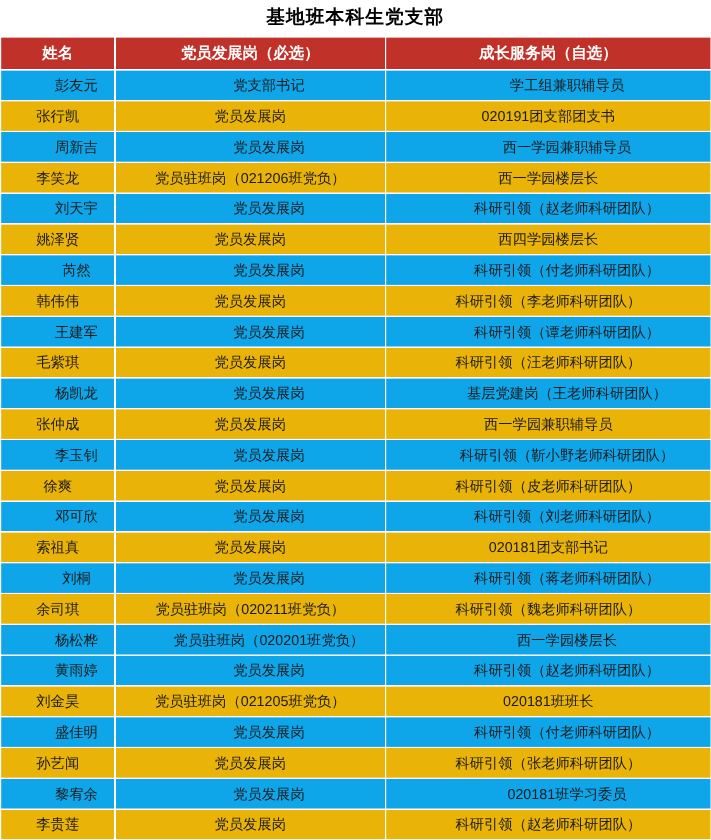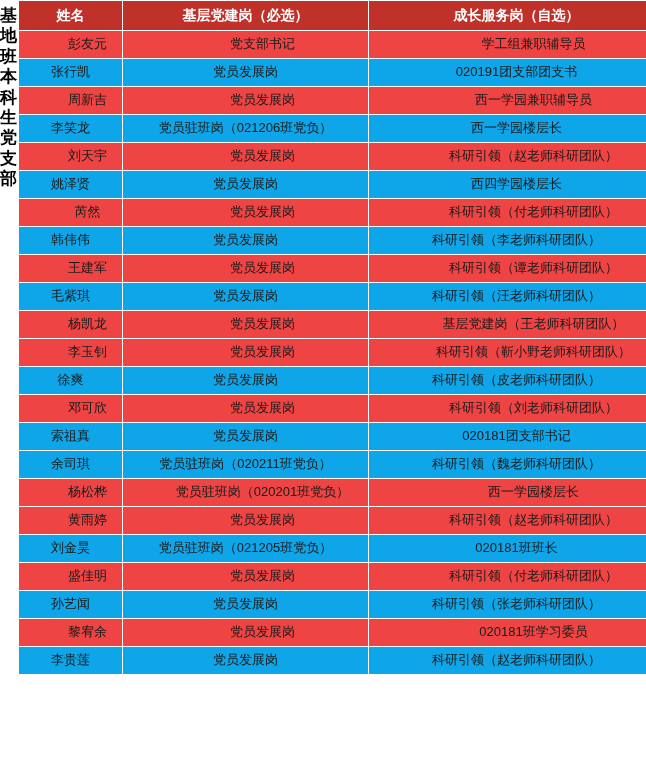--- a/index.html
+++ b/index.html
@@ -12,21 +12,21 @@
     height: 764px;
     font-family: "Liberation Sans", "DejaVu Sans", sans-serif;
     color: #000000;
     overflow: hidden;
   }
   .doc {
     width: 646px;
     height: 564px;
     box-sizing: border-box;
     display: flex;
-    flex-direction: row;
+    flex-direction: column;
   }
   .doc-title {
     text-align: center;
     font-size: 17px;
     font-weight: bold;
     letter-spacing: 1px;
     padding: 6px 0 7px 0;
     color: #000;
     line-height: 1.2;
   }
@@ -52,26 +52,26 @@
   }
   table.grid thead th {
     background: #c0312a;
     color: #ffffff;
     font-weight: bold;
     font-size: 14px;
     height: 29px;
     border: 1px solid #ffffff;
   }
   tr.row-odd td {
-    background: #ef4444;
+    background: #0ea5e9;
     color: #1a1a1a;
     padding-left: 36px;
   }
   tr.row-even td {
-    background: #0ea5e9;
+    background: #eab308;
     color: #1a1a1a;
   }
   td.name {
     font-weight: normal;
   }
 </style>
 </head>
 <body>
 
 <div class="doc">
@@ -80,21 +80,21 @@
 
   <table class="grid">
     <colgroup>
       <col class="c0">
       <col class="c1">
       <col class="c2">
     </colgroup>
     <thead>
       <tr>
         <th>姓名</th>
-        <th>基层党建岗（必选）</th>
+        <th>党员发展岗（必选）</th>
         <th>成长服务岗（自选）</th>
       </tr>
     </thead>
     <tbody id="table-body">
         <tr class="row-odd">
           <td class="name">彭友元</td>
           <td>党支部书记</td>
           <td>学工组兼职辅导员</td>
         </tr>
         <tr class="row-even">
@@ -140,39 +140,49 @@
         <tr class="row-even">
           <td class="name">毛紫琪</td>
           <td>党员发展岗</td>
           <td>科研引领（汪老师科研团队）</td>
         </tr>
         <tr class="row-odd">
           <td class="name">杨凯龙</td>
           <td>党员发展岗</td>
           <td>基层党建岗（王老师科研团队）</td>
         </tr>
+        <tr class="row-even">
+          <td class="name">张仲成</td>
+          <td>党员发展岗</td>
+          <td>西一学园兼职辅导员</td>
+        </tr>
         <tr class="row-odd">
           <td class="name">李玉钊</td>
           <td>党员发展岗</td>
           <td>科研引领（靳小野老师科研团队）</td>
         </tr>
         <tr class="row-even">
           <td class="name">徐爽</td>
           <td>党员发展岗</td>
           <td>科研引领（皮老师科研团队）</td>
         </tr>
         <tr class="row-odd">
           <td class="name">邓可欣</td>
           <td>党员发展岗</td>
           <td>科研引领（刘老师科研团队）</td>
         </tr>
         <tr class="row-even">
           <td class="name">索祖真</td>
           <td>党员发展岗</td>
           <td>020181团支部书记</td>
+        </tr>
+        <tr class="row-odd">
+          <td class="name">刘桐</td>
+          <td>党员发展岗</td>
+          <td>科研引领（蒋老师科研团队）</td>
         </tr>
         <tr class="row-even">
           <td class="name">余司琪</td>
           <td>党员驻班岗（020211班党负）</td>
           <td>科研引领（魏老师科研团队）</td>
         </tr>
         <tr class="row-odd">
           <td class="name">杨松桦</td>
           <td>党员驻班岗（020201班党负）</td>
           <td>西一学园楼层长</td>

